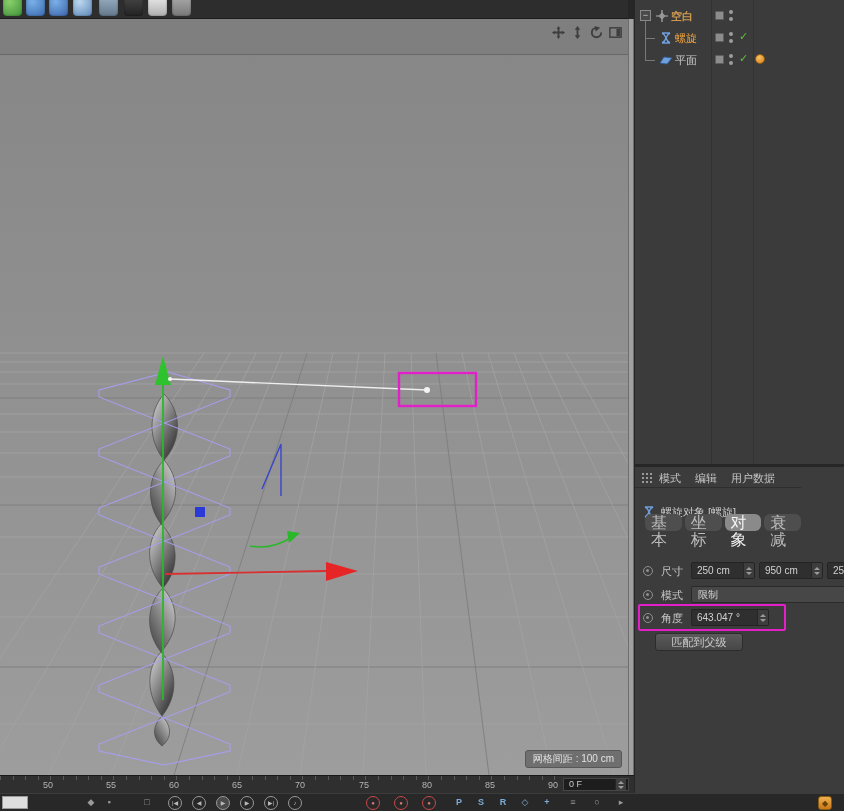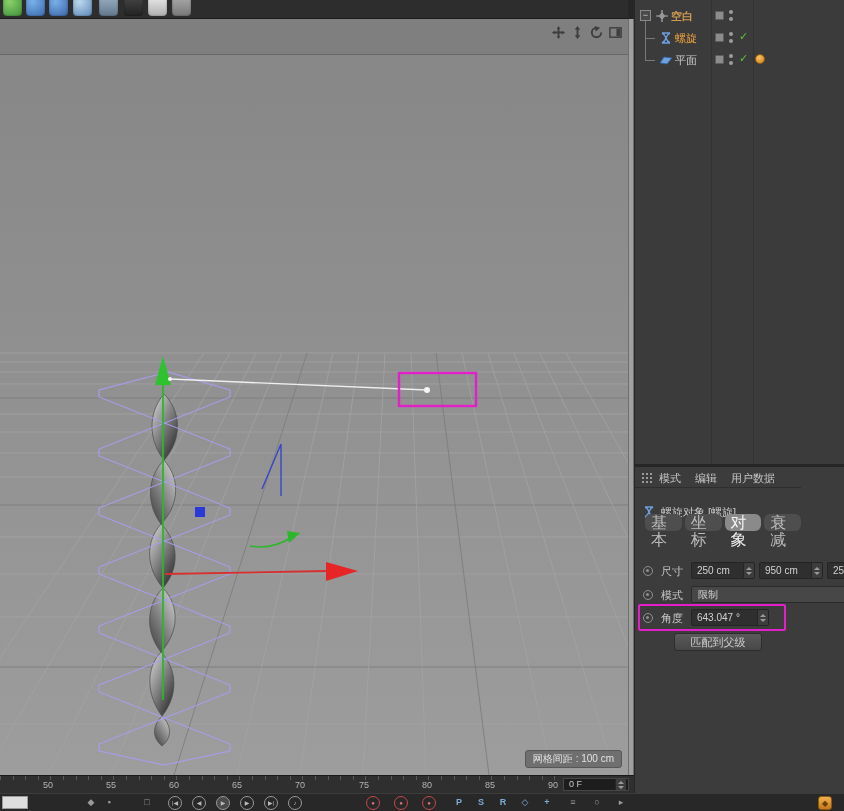--- a/index.html
+++ b/index.html
@@ -106,21 +106,21 @@
   .sp i { display:block; width:0; height:0; border-left:3px solid transparent; border-right:3px solid transparent; }
   .sp .up { border-bottom:3px solid #9a9a9a; }
   .sp .dn { border-top:3px solid #9a9a9a; }
   .fld-drop { position:absolute; left:56px; top:0; width:156px; height:17px; background:#474747;
               border:1px solid #2a2a2a; border-radius:2px; color:#d2d2d2; font-size:10px;
               line-height:15px; padding-left:6px; }
   .magenta-box { position:absolute; left:3px; top:137px; width:148px; height:27px;
                  border:2px solid #e31fc9; border-radius:2px; pointer-events:none; z-index:4; }
   .fit-btn { position:absolute; left:20px; top:166px; width:88px; height:18px;
              background:linear-gradient(#5a5a5a,#474747); border:1px solid #2c2c2c; border-radius:3px;
-             color:#cccccc; font-size:11px; text-align:center; line-height:16px;margin-left:19px; }
+             color:#cccccc; font-size:11px; text-align:center; line-height:16px; }
 
   
   .bottom-bar { position:absolute; left:0; top:793px; width:844px; height:18px;
                 background:#282828; border-top:1px solid #3c3c3c; }
   .bb-white { position:absolute; left:2px; top:2px; width:26px; height:13px;
               background:#dedede; border:1px solid #9a9a9a; }
   .bb { position:absolute; top:2px; width:14px; height:14px; color:#9a9a9a; font-size:8px;
         text-align:center; line-height:13px; }
   .bb.circ { border:1px solid #989898; border-radius:50%; color:#b8b8b8; font-size:6px; }
   .bb.filled { background:#4a4a4a; }

